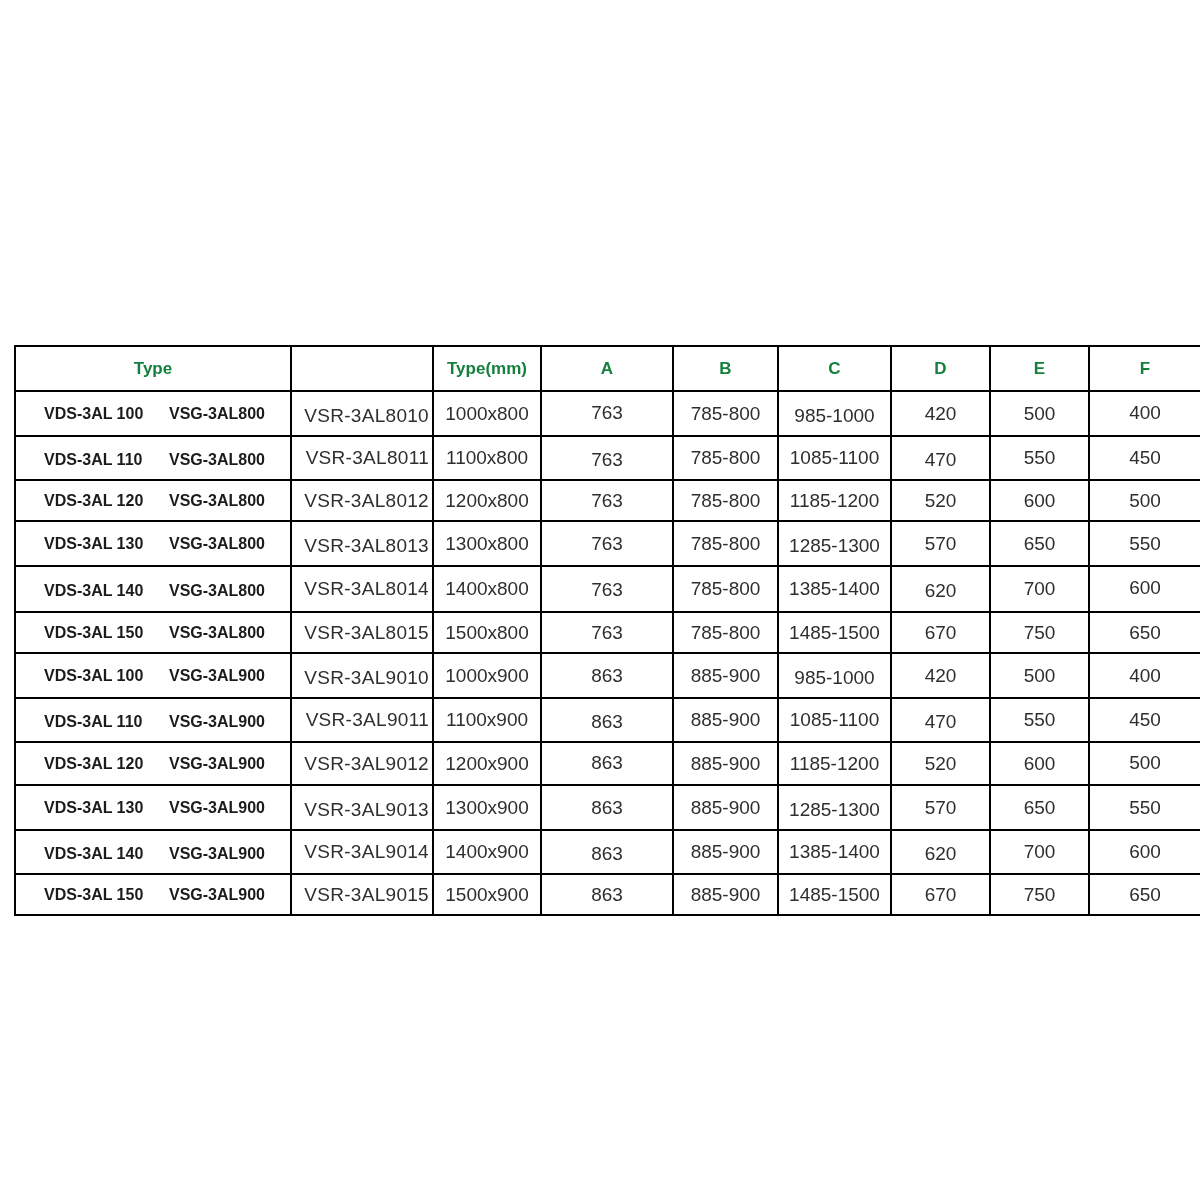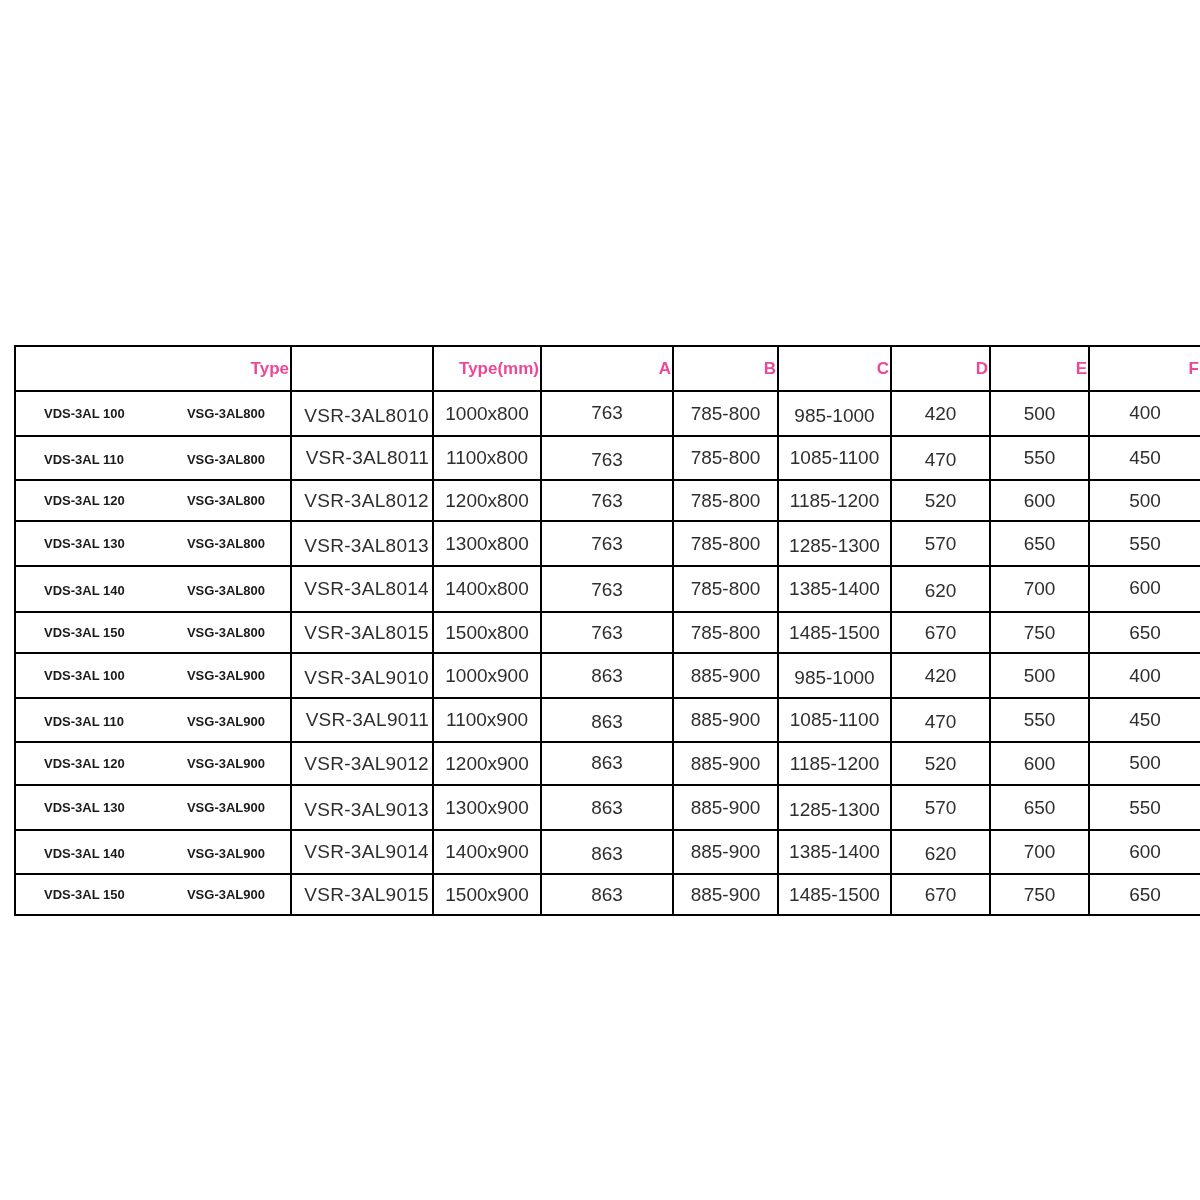--- a/index.html
+++ b/index.html
@@ -28,32 +28,32 @@
   table.spec td, table.spec th {
     border: 2px solid #000000;
     overflow: hidden;
     white-space: nowrap;
     vertical-align: middle;
   }
   thead th {
     height: 41px;
     font-size: 17px;
     font-weight: bold;
-    text-align: right;
-    color: #ec4899;
+    text-align: center;
+    color: #15803d;
   }
   tbody td {
     height: 37px;
     font-size: 19px;
     text-align: center;
     color: #2e2e2e;
   }
   td.c-type {
     font-weight: bold;
-    font-size: 13px;
+    font-size: 16px;
     color: #1b1b1b;
   }
   td.c-type .type-pair {
     display: flex;
     justify-content: space-between;
     padding: 0 24px 0 27px;
   }
   td.c-model {
     text-align: right;
     padding-right: 3px;

